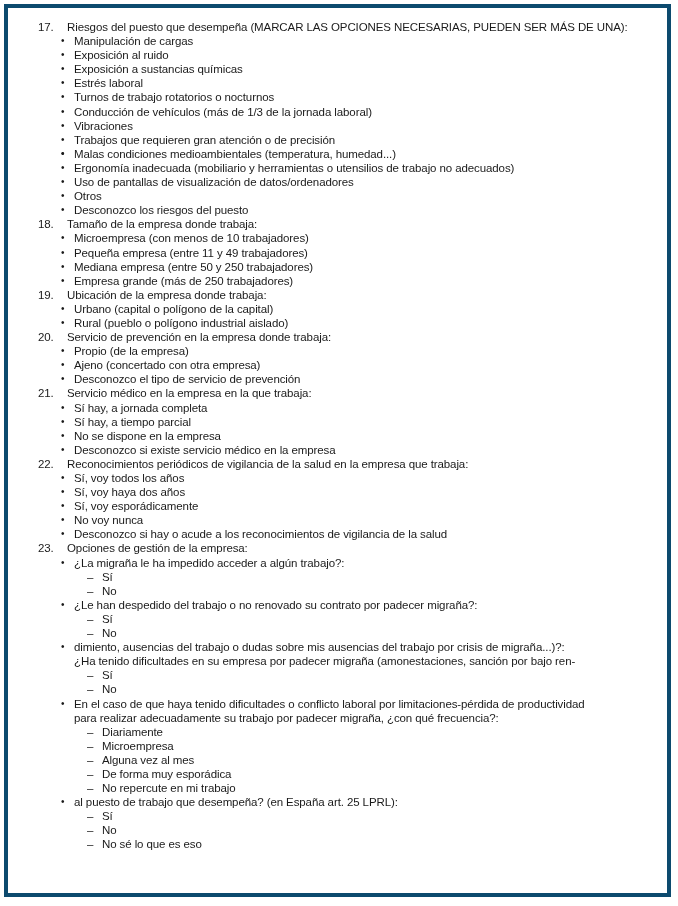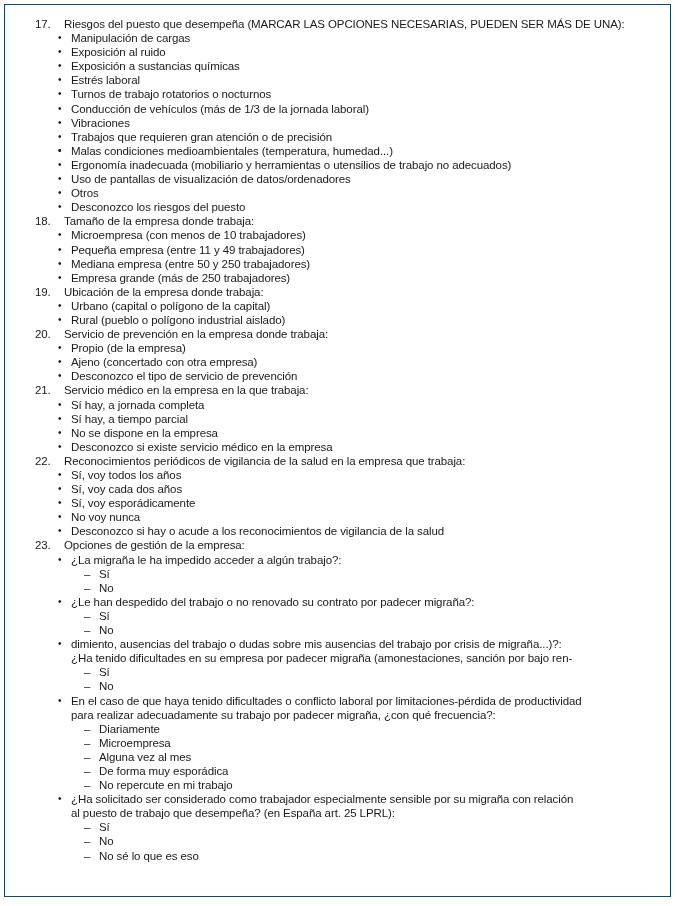--- a/index.html
+++ b/index.html
@@ -4,21 +4,21 @@
 <style>
   html, body { margin:0; padding:0; }
   body {
     width:678px; height:906px;
     background:#ffffff;
     font-family:"Liberation Sans", sans-serif;
     position:relative;
   }
   .sheet {
     position:absolute; top:4px; left:4px; right:7px; bottom:9px;
-    border:1px solid #0c4a6e;
+    border:4px solid #0c4a6e;
     background:#ffffff;
     overflow:hidden;
   }
   .content {
     position:absolute; top:12px; left:30px; right:8px;
     color:#1a1a1a;
     font-size:11.5px;
     line-height:14.1px;
     letter-spacing:-0.1px;
     white-space:nowrap;
@@ -98,21 +98,21 @@
       <div class="opt"><span class="bullet">•</span><span>No se dispone en la empresa</span></div>
       <div class="opt"><span class="bullet">•</span><span>Desconozco si existe servicio médico en la empresa</span></div>
     </section>
 
     <section>
       <div class="qt">
         <span class="qnum">22.</span>
         <span>Reconocimientos periódicos de vigilancia de la salud en la empresa que trabaja:</span>
       </div>
       <div class="opt"><span class="bullet">•</span><span>Sí, voy todos los años</span></div>
-      <div class="opt"><span class="bullet">•</span><span>Sí, voy cada dos años</span></div>
+      <div class="opt"><span class="bullet">•</span><span>Sí, voy haya dos años</span></div>
       <div class="opt"><span class="bullet">•</span><span>Sí, voy esporádicamente</span></div>
       <div class="opt"><span class="bullet">•</span><span>No voy nunca</span></div>
       <div class="opt"><span class="bullet">•</span><span>Desconozco si hay o acude a los reconocimientos de vigilancia de la salud</span></div>
     </section>
 
     <section>
       <div class="qt">
         <span class="qnum">23.</span>
         <span>Opciones de gestión de la empresa:</span>
       </div>
@@ -145,21 +145,20 @@
           <span class="ln">para realizar adecuadamente su trabajo por padecer migraña, ¿con qué frecuencia?:</span>
         </div>
       <div class="ans"><span class="dash">–</span><span>Diariamente</span></div>
       <div class="ans"><span class="dash">–</span><span>Microempresa</span></div>
       <div class="ans"><span class="dash">–</span><span>Alguna vez al mes</span></div>
       <div class="ans"><span class="dash">–</span><span>De forma muy esporádica</span></div>
       <div class="ans"><span class="dash">–</span><span>No repercute en mi trabajo</span></div>
 
       <div class="opt">
           <span class="bullet">•</span>
-          <span class="ln">¿Ha solicitado ser considerado como trabajador especialmente sensible por su migraña con relación</span>
           <span class="ln">al puesto de trabajo que desempeña? (en España art. 25 LPRL):</span>
         </div>
       <div class="ans"><span class="dash">–</span><span>Sí</span></div>
       <div class="ans"><span class="dash">–</span><span>No</span></div>
       <div class="ans"><span class="dash">–</span><span>No sé lo que es eso</span></div>
     </section>
 
   </div>
 </div>
 

